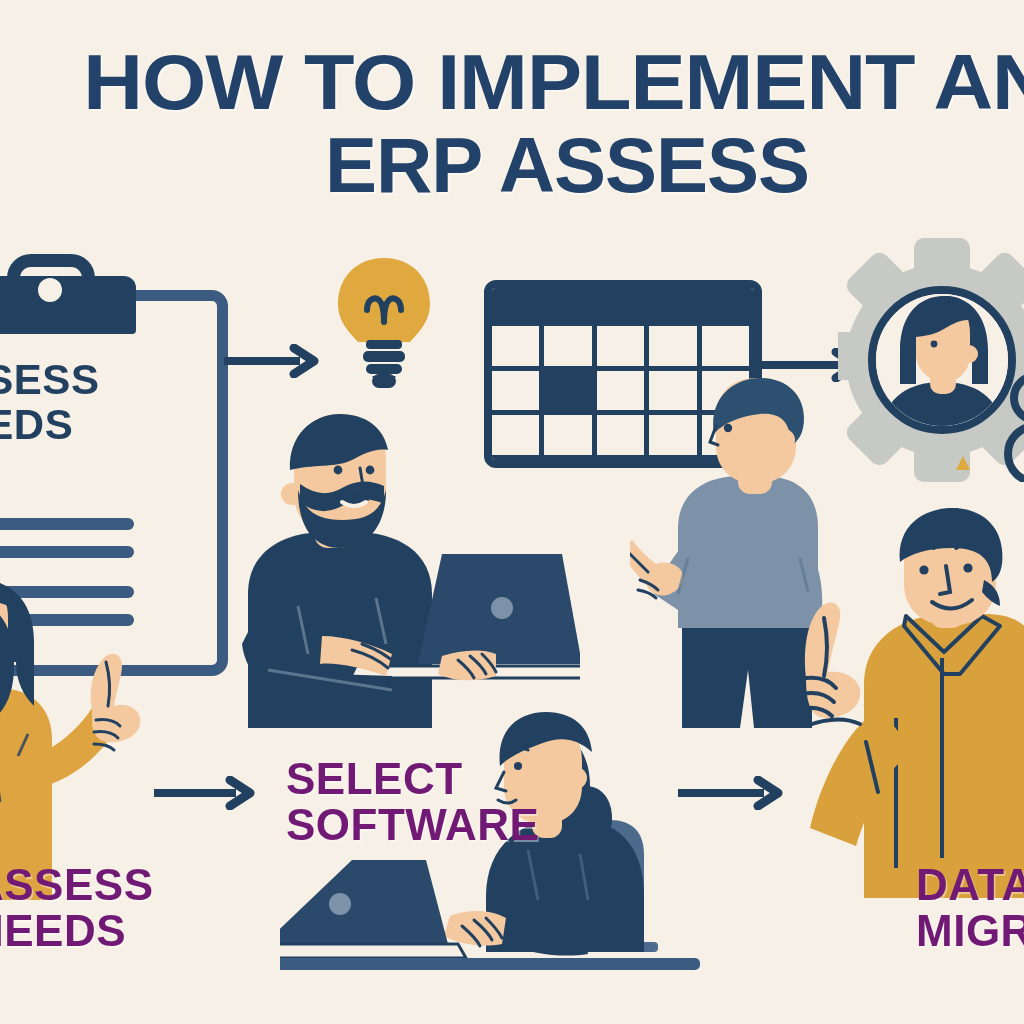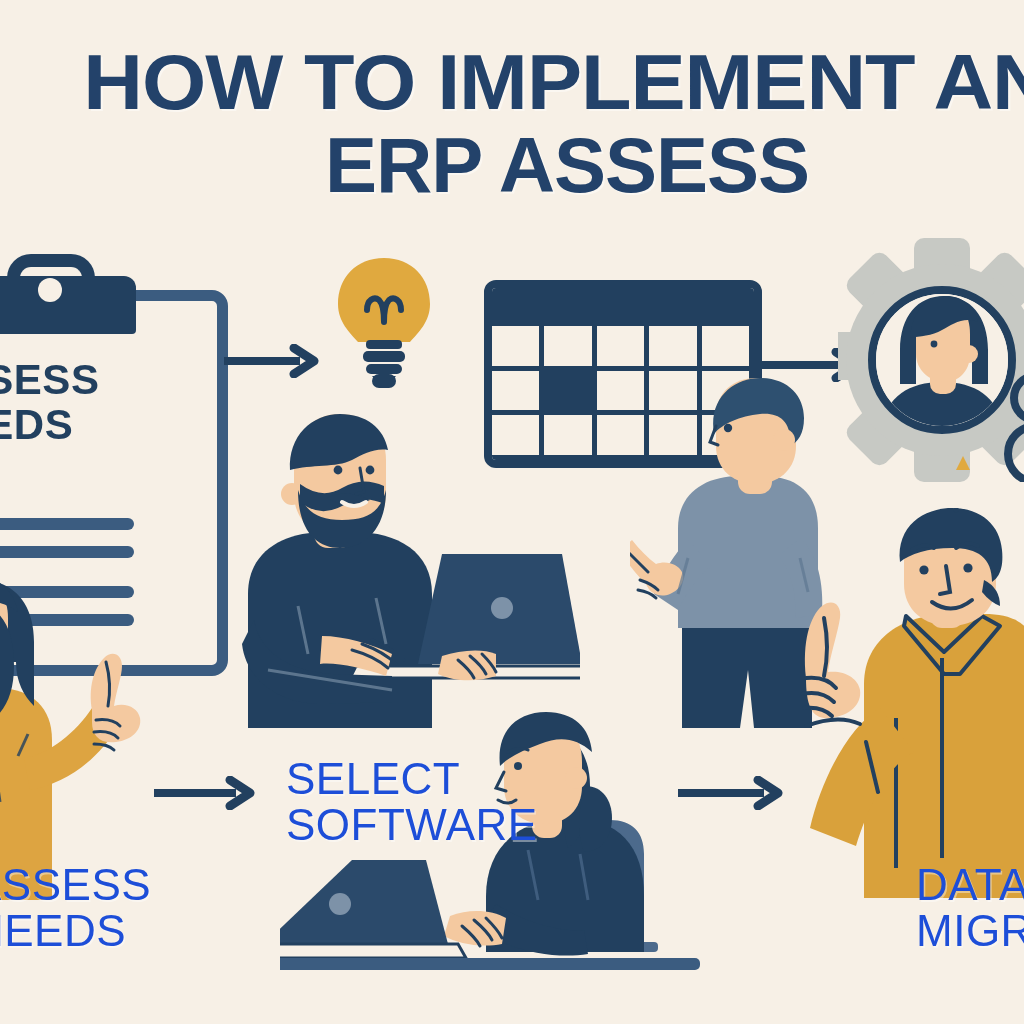--- a/index.html
+++ b/index.html
@@ -119,21 +119,21 @@
   
   #man-laptop   { left: 230px; top: 398px; width: 350px; height: 360px; }
   #man-calendar { left: 630px; top: 378px; width: 230px; height: 370px; }
   #woman-left   { left: -64px; top: 570px; width: 240px; height: 330px; }
   #woman-desk   { left: 280px; top: 690px; width: 420px; height: 300px; }
   #man-yellow   { left: 788px; top: 508px; width: 252px; height: 400px; }
 
   
   .step-label {
     position: absolute;
-    color: #1d4ed8; font-weight: 400;
+    color: #701a75; font-weight: 700;
     line-height: 1.04; letter-spacing: 0.5px;
     text-shadow: 1.5px 1.5px 0 rgba(255,255,255,0.4);
     white-space: pre-line;
   }
   #label-select   { left: 286px; top: 756px; font-size: 44px; text-align: left; }
   #label-assess-b { left: -28px; top: 862px; font-size: 44px; }
   #label-data     { left: 916px; top: 862px; font-size: 44px; }
 </style>
 </head>
 <body>

